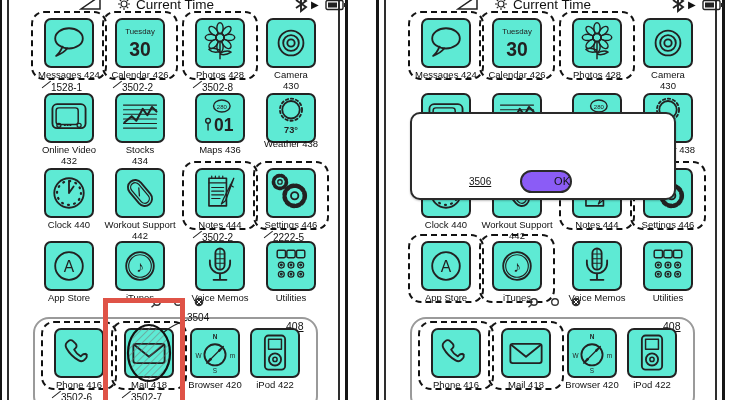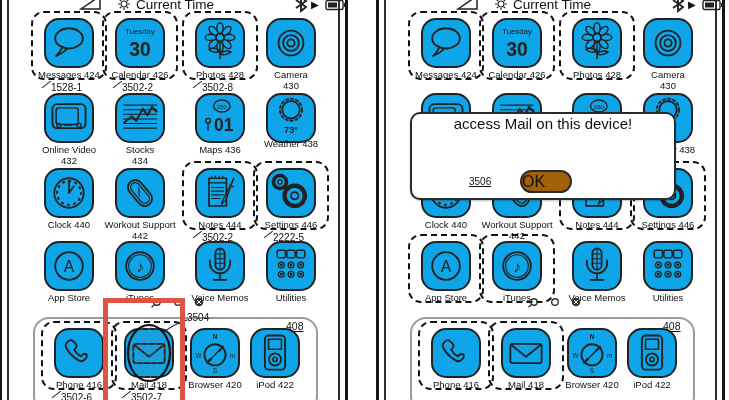--- a/index.html
+++ b/index.html
@@ -3,38 +3,38 @@
 <meta charset="utf-8">
 <style>
   html,body{margin:0;padding:0}
   body{width:729px;height:400px;background:#fff;overflow:hidden;position:relative;
        font-family:"Liberation Sans",sans-serif;color:#1f1f1f}
   .phone{position:absolute;top:0;height:400px;width:352px;overflow:hidden;background:#fff}
   .edge{position:absolute;top:0;bottom:0;width:3px;background:#151515}
   .bezel{position:absolute;top:0;bottom:0;width:2px;background:#2e2e2e}
   .status-title{position:absolute;left:0;right:0;top:-3px;text-align:center;font-size:13.5px;color:#111}
   .sicon{position:absolute}
-  .tile{position:absolute;width:50px;height:50px;border:2px solid #222;border-radius:15px;
-        background:#0ea5e9;box-sizing:border-box}
+  .tile{position:absolute;width:50px;height:50px;border:2px solid #222;border-radius:7px;
+        background:#5eead4;box-sizing:border-box}
   .tile svg{position:absolute;left:0;top:0;width:46px;height:46px}
   svg text{fill:#222;stroke:none;text-anchor:middle;font-family:"Liberation Sans",sans-serif}
   .app-label{position:absolute;width:84px;font-size:9.5px;text-align:center;line-height:11px;color:#111}
   .ref{}
   .dash{position:absolute;border:2px dashed #111;border-radius:13px;box-sizing:border-box}
   .callout{position:absolute;font-size:10px;color:#111;white-space:nowrap}
   .callout::before{content:"";position:absolute;left:-10px;top:2px;width:11px;height:1.4px;
         background:#222;transform:rotate(-38deg)}
   .dock{position:absolute;border:2px solid #9a9a9a;border-radius:16px;background:#fff;box-sizing:border-box}
   .dock-ref{position:absolute;font-size:10.5px;text-decoration:underline;color:#111}
   .dots{position:absolute}
   .dialog{position:absolute;background:#fff;border:2.5px solid #2a2a2a;border-radius:10px;
         z-index:50;box-sizing:border-box;box-shadow:0 1px 2px rgba(0,0,0,.25)}
   .dialog-line{text-align:center;font-size:15px;line-height:19px;color:#111}
   .ok-btn{position:absolute;width:52px;height:23px;border:2px solid #2a2a2a;border-radius:12px;
-        background:#a16207;font-size:16px;text-align:left;line-height:19px;box-sizing:border-box;color:#111}
+        background:#8b5cf6;font-size:11px;text-align:right;line-height:19px;box-sizing:border-box;color:#111}
   .dialog-ref{position:absolute;font-size:10px;text-decoration:underline;color:#111}
   .highlight{position:absolute;border:5px solid #df5347;z-index:70;box-sizing:border-box}
   .touch{position:absolute;z-index:30}
   .leader{position:absolute;z-index:31}
   .ref-plain{position:absolute;font-size:10px;color:#111;z-index:31;white-space:nowrap}
   .play-glyph{font-size:10px;color:#111}
 </style>
 </head>
 <body>
 
@@ -609,17 +609,16 @@
         <g stroke="#222" stroke-width="2" fill="none" stroke-linecap="round" stroke-linejoin="round">
           <rect x="14" y="6" width="22" height="37" rx="4"></rect>
           <rect x="18" y="10" width="14" height="11" stroke-width="1.6"></rect>
           <circle cx="25" cy="32" r="6.6"></circle>
           <circle cx="25" cy="32" r="2.3" stroke-width="1.6"></circle>
         </g>
       </svg>
     </div>
     <div class="app-label" style="left:234px;top:379px"><span>iPod</span> <span class="ref">422</span></div>
     <div class="dialog" style="left:34px;top:112px;width:266px;height:88px">
-      <div class="dialog-line">access Mail on this device!</div>
       <div class="dialog-ref" style="left:57px;top:62px">3506</div>
       <div class="ok-btn" style="left:108px;top:56px">OK</div>
     </div>
   </div>
 
 </body></html>

